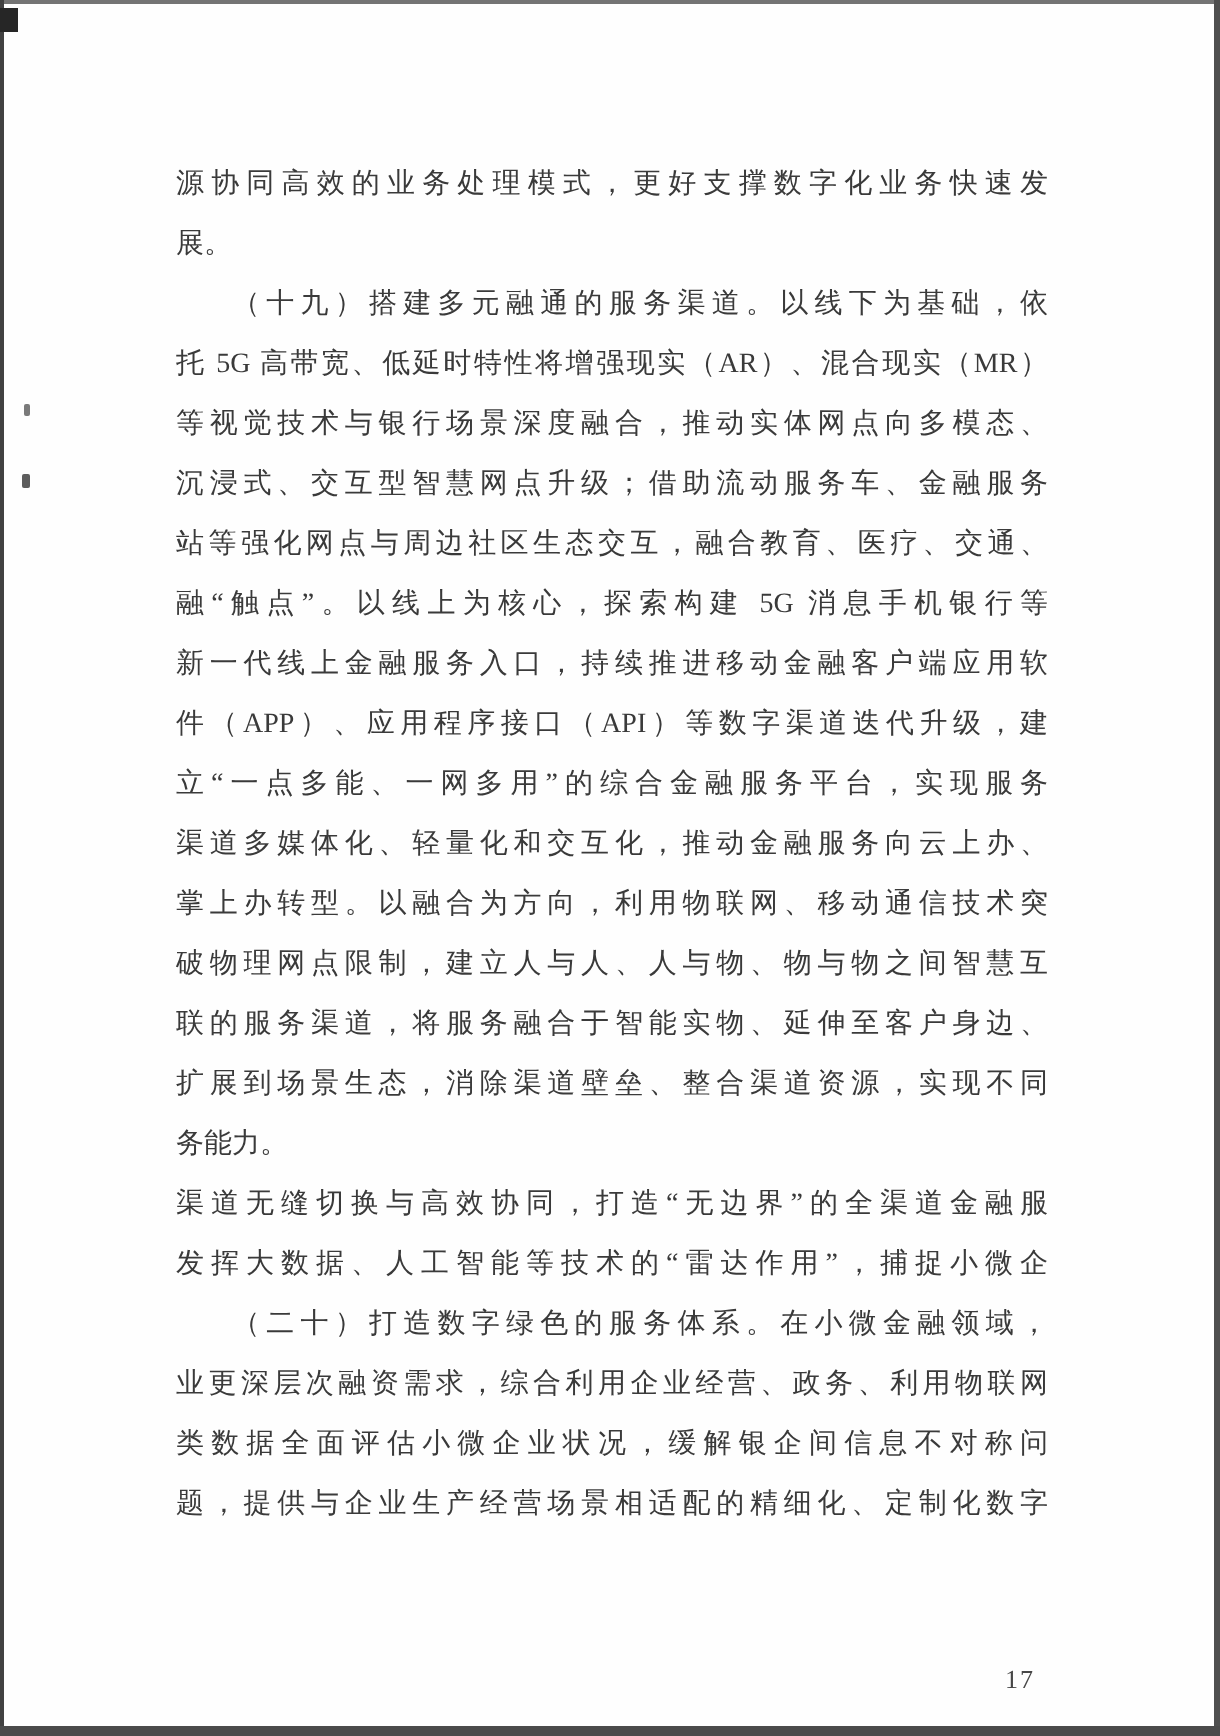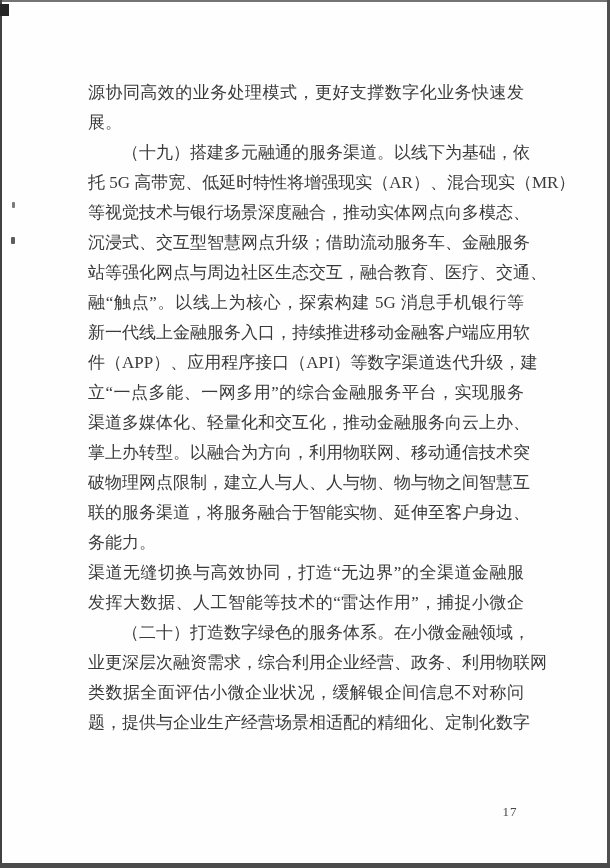--- a/index.html
+++ b/index.html
@@ -62,39 +62,39 @@
   }
   
   .text-block {
     position: absolute;
     left: 88px; top: 78px;
     width: 436px;
   }
   .line {
     height: 30px;
     line-height: 30px;
-    font-size: 17px;
+    font-size: 14px;
     color: #3a3a3a;
     white-space: nowrap;
     text-align: justify;
     text-align-last: justify;
     text-justify: inter-character;
     overflow: visible;
     font-family: Liberation Serif, serif;
   }
   .line.short {
     text-align: left;
     text-align-last: left;
   }
   .line.indent {
     text-indent: 2em;
   }
   .page-number {
     position: absolute;
-    left: 495px; top: 804px;
+    left: 495px; top: 832px;
     width: 30px;
     text-align: center;
     font-size: 13px;
     color: #474747;
     letter-spacing: 1px;
   }
 </style>
 </head>
 <body>
 
@@ -117,20 +117,21 @@
       <div class="line">沉浸式、交互型智慧网点升级；借助流动服务车、金融服务</div>
       <div class="line">站等强化网点与周边社区生态交互，融合教育、医疗、交通、</div>
       <div class="line">融“触点”。以线上为核心，探索构建 5G 消息手机银行等</div>
       <div class="line">新一代线上金融服务入口，持续推进移动金融客户端应用软</div>
       <div class="line">件（APP）、应用程序接口（API）等数字渠道迭代升级，建</div>
       <div class="line">立“一点多能、一网多用”的综合金融服务平台，实现服务</div>
       <div class="line">渠道多媒体化、轻量化和交互化，推动金融服务向云上办、</div>
       <div class="line">掌上办转型。以融合为方向，利用物联网、移动通信技术突</div>
       <div class="line">破物理网点限制，建立人与人、人与物、物与物之间智慧互</div>
       <div class="line">联的服务渠道，将服务融合于智能实物、延伸至客户身边、</div>
+      <div class="line">扩展到场景生态，消除渠道壁垒、整合渠道资源，实现不同</div>
       <div class="line short">务能力。</div>
       <div class="line">渠道无缝切换与高效协同，打造“无边界”的全渠道金融服</div>
       <div class="line">发挥大数据、人工智能等技术的“雷达作用”，捕捉小微企</div>
       <div class="line indent">（二十）打造数字绿色的服务体系。在小微金融领域，</div>
       <div class="line">业更深层次融资需求，综合利用企业经营、政务、利用物联网</div>
       <div class="line">类数据全面评估小微企业状况，缓解银企间信息不对称问</div>
       <div class="line">题，提供与企业生产经营场景相适配的精细化、定制化数字</div>
     </div>
 
   <div class="page-number">17</div>

